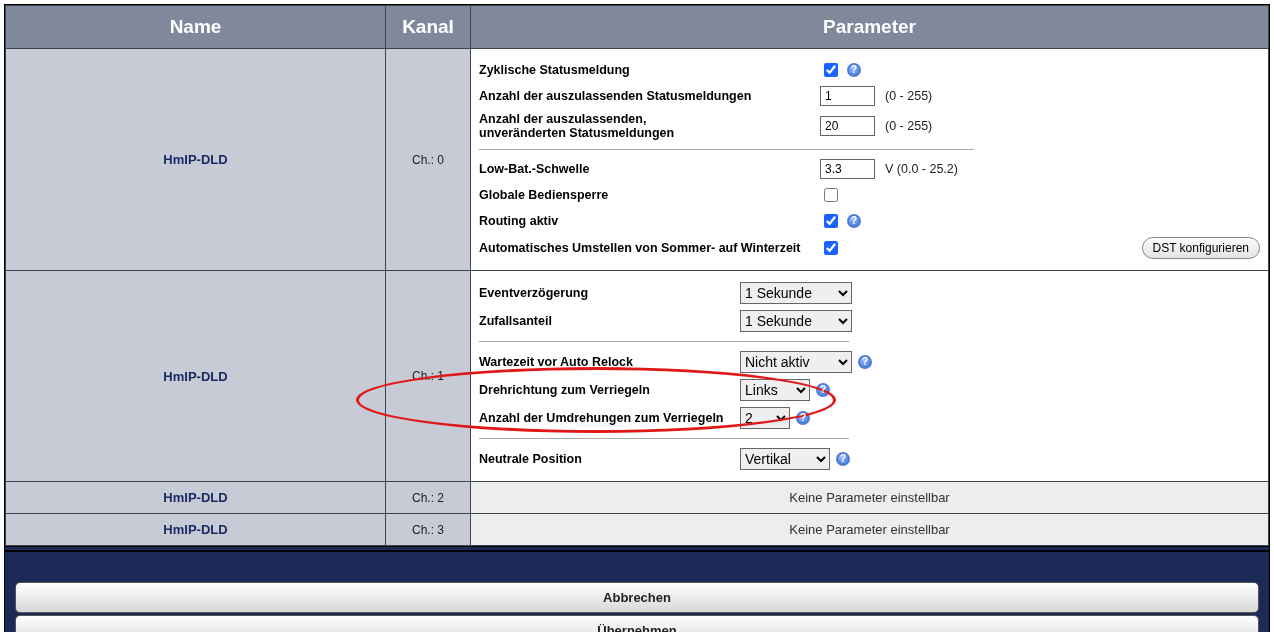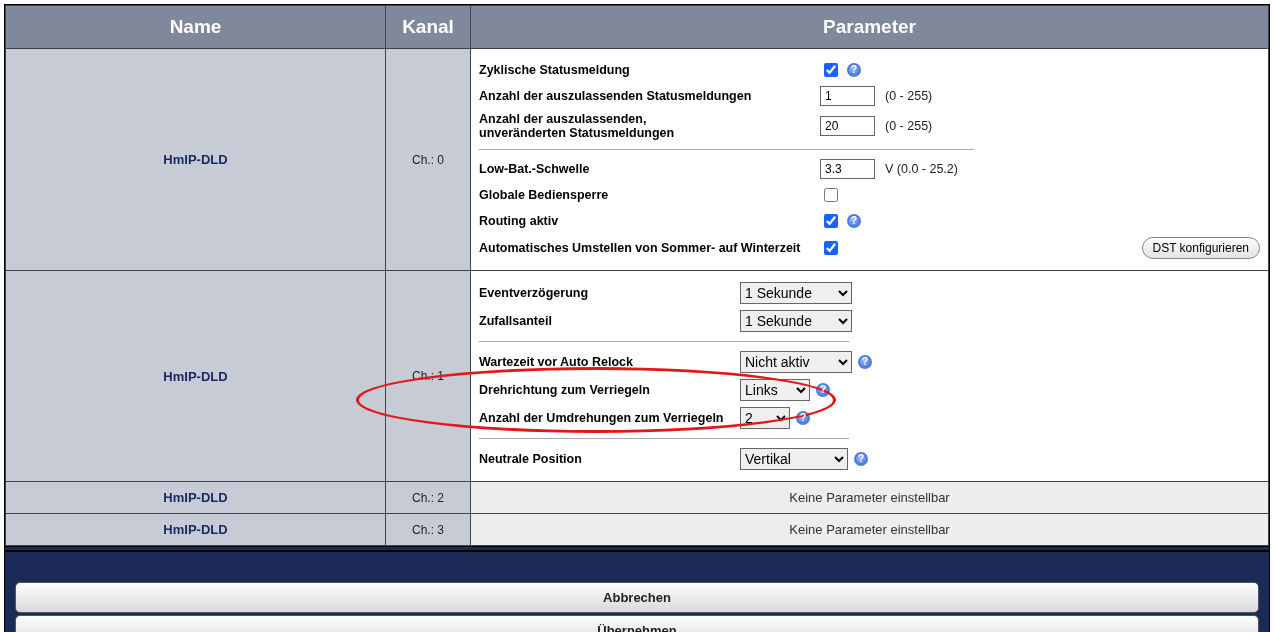--- a/index.html
+++ b/index.html
@@ -237,21 +237,21 @@
           <span class="help-icon"><span>?</span></span>
         </div>
         <div class="param-row">
           <span class="label-narrow">Anzahl der Umdrehungen zum Verriegeln</span>
           <select style="width:50px"><option>2</option></select>
           <span class="help-icon"><span>?</span></span>
         </div>
         <hr class="sep" style="width:370px">
         <div class="param-row">
           <span class="label-narrow">Neutrale Position</span>
-          <select style="width:108px"><option>Vertikal</option></select>
+          <select style="width:90px"><option>Vertikal</option></select>
           <span class="help-icon"><span>?</span></span>
         </div>
         <div class="ellipse-mark" style="left:-115px; top:96px; width:480px; height:66px;"></div>
       </td>
     </tr>
 
     <tr>
       <td class="name-cell">HmIP-DLD</td>
       <td class="kanal-cell">Ch.: 2</td>
       <td class="param-cell-gray">Keine Parameter einstellbar</td>

